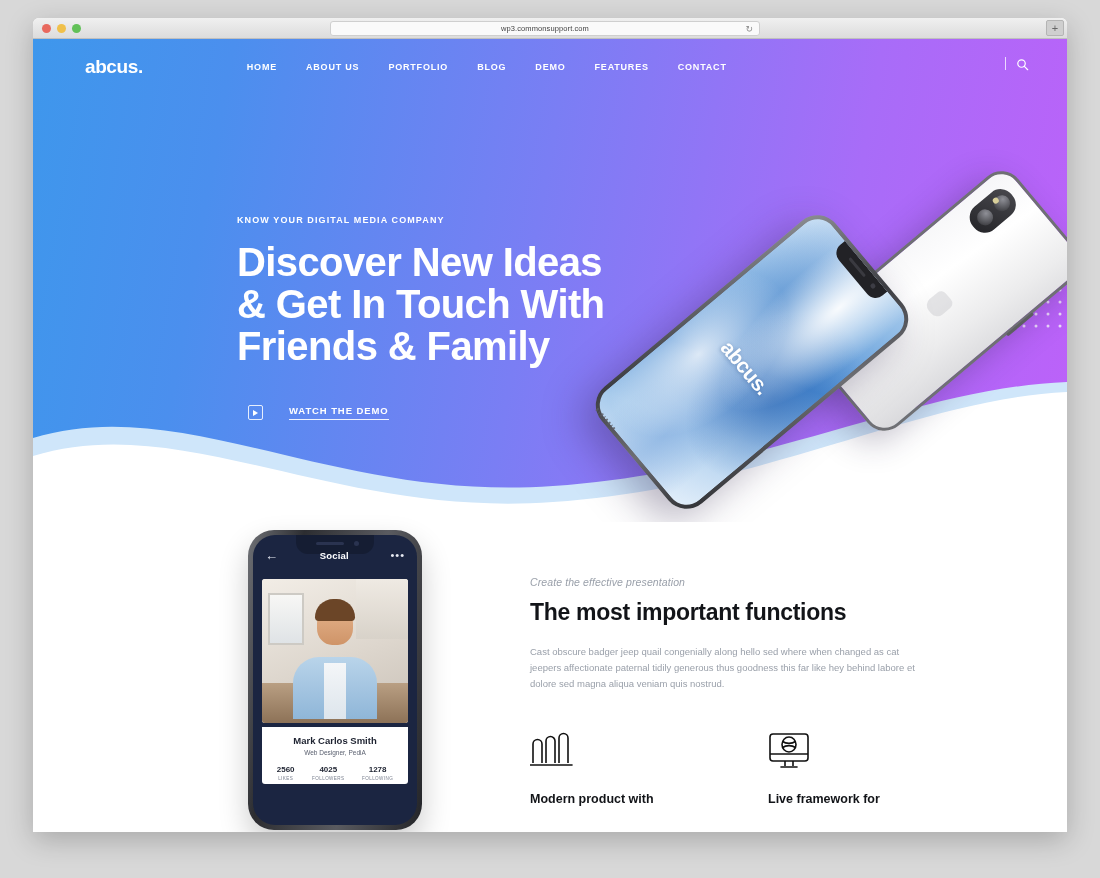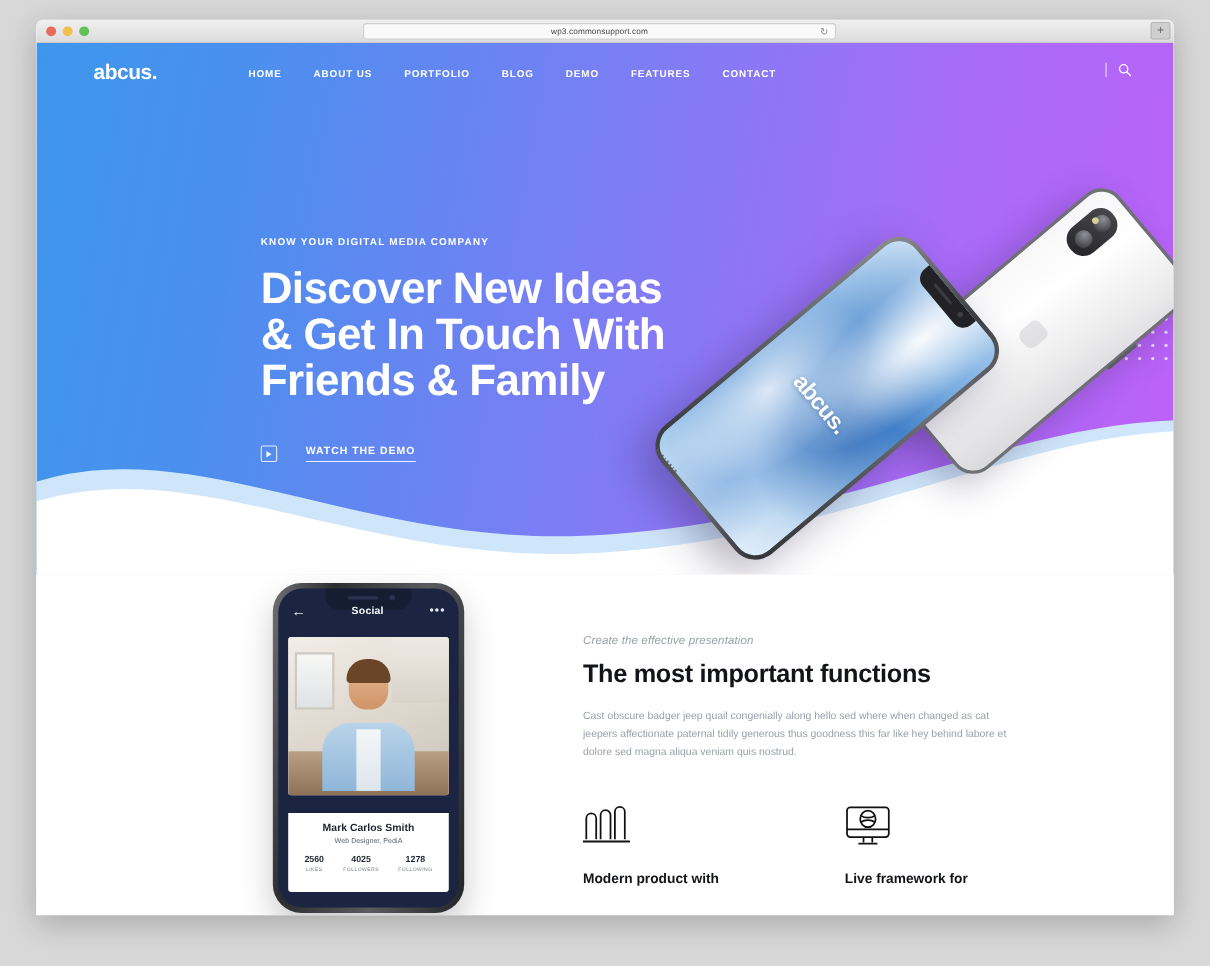--- a/index.html
+++ b/index.html
@@ -64,21 +64,21 @@
   #site-nav{
     position:absolute; top:0; left:0; width:100%; height:55px;
     display:flex; align-items:center; z-index:20;
   }
   #logo{
     margin-left:52px;
     color:#fff; font-size:19px; font-weight:bold; letter-spacing:-.4px;
   }
   #logo .dot{ color:#ffffff; }
   #nav-links{
-    margin-left:83px;
+    margin-left:104px;
     display:flex; align-items:center; gap:29px;
   }
   .nav-link{
     color:#ffffff; font-size:9px; font-weight:bold;
     letter-spacing:.8px; text-decoration:none; white-space:nowrap;
   }
   #nav-right{
     position:absolute; right:38px; top:18px;
     display:flex; align-items:center; gap:10px;
   }
@@ -91,20 +91,21 @@
     color:#ffffff; font-size:9px; font-weight:bold; letter-spacing:1.1px;
     margin-bottom:16px;
   }
   #hero-title{
     color:#ffffff; font-size:40px; font-weight:bold;
     line-height:42px; letter-spacing:-.6px;
   }
   #watch-demo-row{
     display:flex; align-items:center; gap:26px;
     margin-top:38px;
+    margin-left:11px;
   }
   #play-icon-box{
     width:15px; height:15px;
     border:1px solid rgba(255,255,255,.85); border-radius:2px;
     display:flex; align-items:center; justify-content:center;
   }
   #watch-demo-label{
     color:#ffffff; font-size:9.5px; font-weight:bold; letter-spacing:.9px;
     border-bottom:1px solid rgba(255,255,255,.9);
     padding-bottom:3px; text-decoration:none;
@@ -267,21 +268,21 @@
     width:84px; height:62px; border-radius:26px 26px 0 0;
     background:linear-gradient(#b9d4ea,#8fb6d8);
   }
   .photo-person-shirt{
     position:absolute; left:50%; bottom:4px; transform:translateX(-50%);
     width:22px; height:56px;
     background:linear-gradient(#f4f6f8,#dde5ec);
   }
 
   #app-profile{
-    position:relative; background:#fff; margin:16px 9px; padding:8px 0 18px;
+    position:relative; background:#fff; margin:4px 9px; padding:8px 0 3px;
     border-radius:0 0 3px 3px; text-align:center;
   }
   #profile-name{ font-size:9.5px; font-weight:bold; color:#1d2230; }
   #profile-role{ font-size:6.5px; color:#5b6170; margin-top:3px; }
   #profile-stats{ display:flex; justify-content:space-around; margin-top:9px; padding:0 6px; }
   .stat{ text-align:center; }
   .stat-num{ font-size:8px; font-weight:bold; color:#1d2230; }
   .stat-label{ font-size:4.6px; color:#7b8190; letter-spacing:.4px; margin-top:2px; }
 
   

